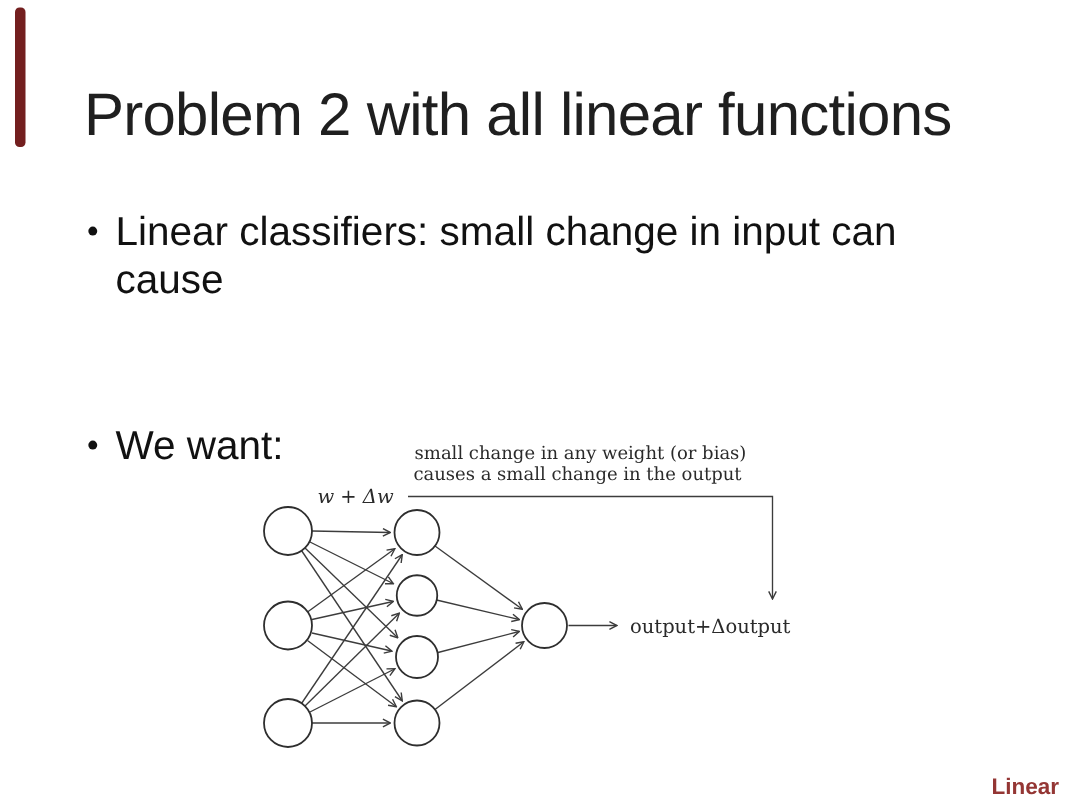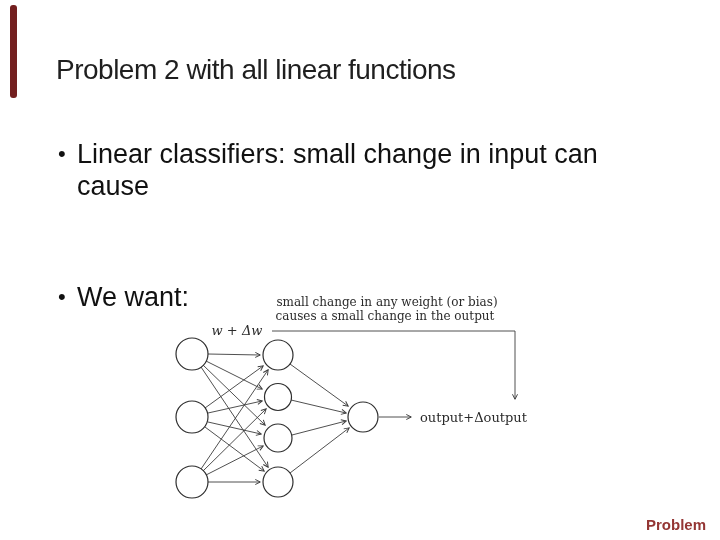--- a/index.html
+++ b/index.html
@@ -14,21 +14,21 @@
     position:absolute;
     left:10px;top:5px;
     width:7px;height:93px;
     border-radius:3px;
     background:#731f1f;
   }
   .title{
     position:absolute;
     left:56px;top:55px;
     width:640px;
-    font-size:28px;
+    font-size:40px;
     font-weight:400;
     letter-spacing:-0.5px;
     color:#1f1f1f;
     line-height:1.1;
   }
   .bullets{
     position:absolute;
     left:58px;top:138px;
     width:610px;
     color:#111;
@@ -135,15 +135,15 @@
       <circle class="node" cx="278" cy="397" r="13.5"></circle>
       <circle class="node" cx="278" cy="438" r="14"></circle>
       <circle class="node" cx="278" cy="482" r="15"></circle>
       <circle class="node" cx="363" cy="417" r="15"></circle>
     </g>
 
     <line class="edge" x1="379" y1="417" x2="411" y2="417" marker-end="url(#arr)"></line>
     <text class="fig-label" x="420" y="422" text-anchor="start" font-size="14">output+Δoutput</text>
   </svg>
 
-  <div class="attribution">Problem</div>
+  <div class="attribution">Linear</div>
 
 </div>
 
 </body></html>

